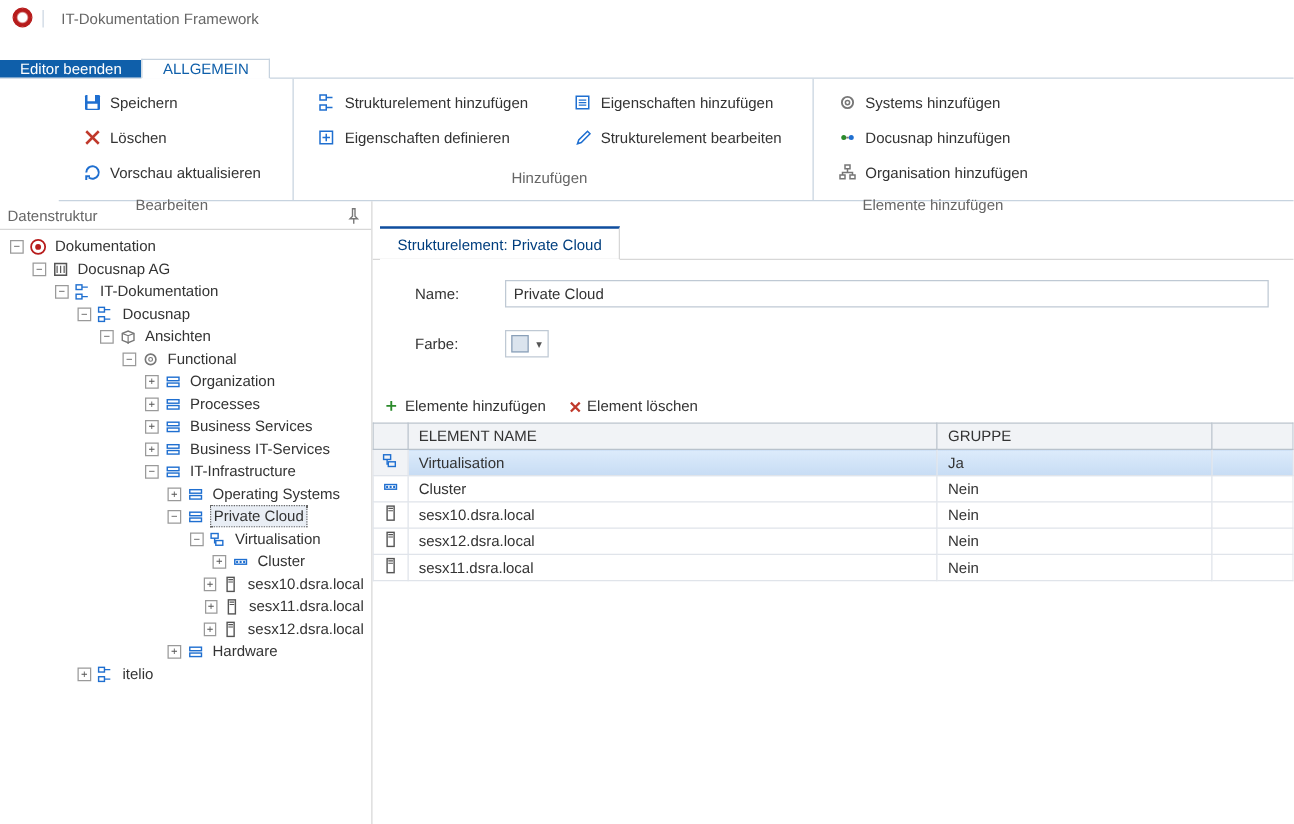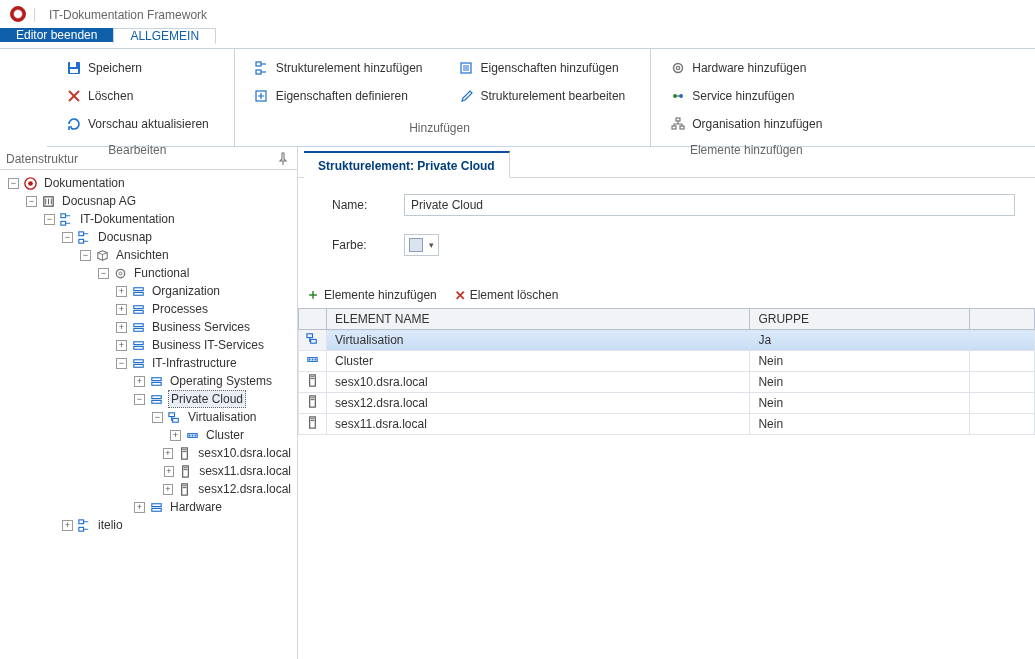--- a/index.html
+++ b/index.html
@@ -17,21 +17,21 @@
   }
   html,body{margin:0;padding:0;font-family:"Segoe UI",Arial,sans-serif;font-size:12px;color:var(--text);background:#ffffff;}
   *{box-sizing:border-box;}
 
   
   .titlebar{display:flex;align-items:flex-end;height:22px;padding:0 10px;color:#666;gap:8px;}
   .title-orb{width:16px;height:16px;border-radius:50%;background:radial-gradient(circle at center,#fff 0 35%,#b71c1c 50%);border:1px solid #b71c1c;}
   .vsep{width:1px;height:14px;background:#cbd6e2;margin-right:6px;}
 
   
-  .tabs{display:flex;align-items:center;height:27px;border-bottom:1px solid var(--ribbon-border);}
+  .tabs{display:flex;align-items:flex-end;height:27px;border-bottom:1px solid var(--ribbon-border);margin-top:14px;}
   .tab{display:flex;align-items:center;padding:0 16px;font-size:12px;cursor:pointer;}
   .tab.primary{background:var(--tab-blue);color:#fff;}
   .tab.active{color:var(--tab-blue);border:1px solid var(--ribbon-border);border-bottom:1px solid #fff;margin-bottom:-1px;background:#fff;}
 
   
   .ribbon{display:flex;border-bottom:1px solid var(--ribbon-border);margin-left:47px;}
   .group{padding:8px 18px 4px 12px;border-right:1px solid var(--ribbon-border);}
   .group:last-child{border-right:none;}
   .group-items{display:grid;grid-template-columns:auto;row-gap:6px;align-items:center;}
   .rbtn{display:inline-flex;align-items:center;gap:6px;padding:2px 6px;border:1px solid transparent;border-radius:2px;cursor:pointer;}
@@ -57,21 +57,21 @@
   .node{display:flex;align-items:center;gap:4px;height:18px;padding:0 2px;white-space:nowrap;overflow:hidden;}
   .toggle{width:11px;height:11px;border:1px solid #9a9a9a;display:inline-flex;align-items:center;justify-content:center;font-size:9px;line-height:1;color:#555;cursor:pointer;background:#fff;}
   .node .lbl{padding:1px 2px;}
   .node.selected .lbl{border:1px dotted #666;background:#e9eef5;}
   .indent{display:inline-block;}
   .ti{width:15px;height:15px;display:inline-flex;align-items:center;justify-content:center;}
   .ti svg{width:15px;height:15px;}
 
   
   .rightpane{flex:1;display:flex;flex-direction:column;overflow:hidden;}
-  .content-header{display:inline-block;margin:4px 0 0 0;padding:6px 14px 4px 14px;border-top:2px solid var(--blue);border-right:1px solid var(--panel-border);border-bottom:1px solid #fff;margin-bottom:-1px;color:var(--title-blue);font-weight:700;}
+  .content-header{display:inline-block;margin:20px 0 0 0;padding:6px 14px 4px 14px;border-top:2px solid var(--blue);border-right:1px solid var(--panel-border);border-bottom:1px solid #fff;margin-bottom:-1px;color:var(--title-blue);font-weight:400;}
   .content-header-wrap{border-bottom:1px solid var(--panel-border);padding-left:6px;}
   .form{padding:16px 20px 8px 34px;}
   .form-row{display:flex;align-items:center;margin-bottom:18px;}
   .form-row label{width:72px;color:#333;}
   .form-row input[type=text]{flex:1;height:22px;border:1px solid #bfc9d4;padding:0 6px;font-family:inherit;font-size:12px;color:#333;}
   .color-picker{display:flex;align-items:center;border:1px solid #bfc9d4;height:22px;padding:0 4px;gap:6px;cursor:pointer;}
   .swatch{width:14px;height:14px;border:1px solid #8aa0b8;background:#dbe4ee;}
   .caret-dn{font-size:9px;color:#555;}
 
   .subtoolbar{display:flex;gap:18px;padding:4px 8px;}
@@ -186,31 +186,31 @@
 
   <div class="group">
     <div class="group-items">
       <div class="rbtn">
         <span class="ic">
           <svg viewBox="0 0 16 16">
               <circle cx="8" cy="8" r="4.5" class="stroke-gray fill-none" stroke-width="1.5"></circle>
               <circle cx="8" cy="8" r="1.7" class="stroke-gray fill-none" stroke-width="1.2"></circle>
             </svg>
         </span>
-        <span>Hardware hinzufügen</span>
+        <span>Systems hinzufügen</span>
       </div>
       <div class="rbtn">
         <span class="ic">
           <svg viewBox="0 0 16 16">
               <circle cx="5" cy="8" r="2" class="fill-green"></circle>
               <circle cx="11" cy="8" r="2" class="fill-blue"></circle>
               <line x1="7" y1="8" x2="9" y2="8" class="stroke-gray" stroke-width="1.4"></line>
             </svg>
         </span>
-        <span>Service hinzufügen</span>
+        <span>Docusnap hinzufügen</span>
       </div>
       <div class="rbtn">
         <span class="ic">
           <svg viewBox="0 0 16 16">
               <rect x="6" y="2" width="4" height="3" class="stroke-gray fill-none" stroke-width="1.2"></rect>
               <rect x="2" y="10" width="4" height="3" class="stroke-gray fill-none" stroke-width="1.2"></rect>
               <rect x="10" y="10" width="4" height="3" class="stroke-gray fill-none" stroke-width="1.2"></rect>
               <path d="M8 5v3M4 10V8h8v2" class="stroke-gray fill-none" stroke-width="1.2"></path>
             </svg>
         </span>

